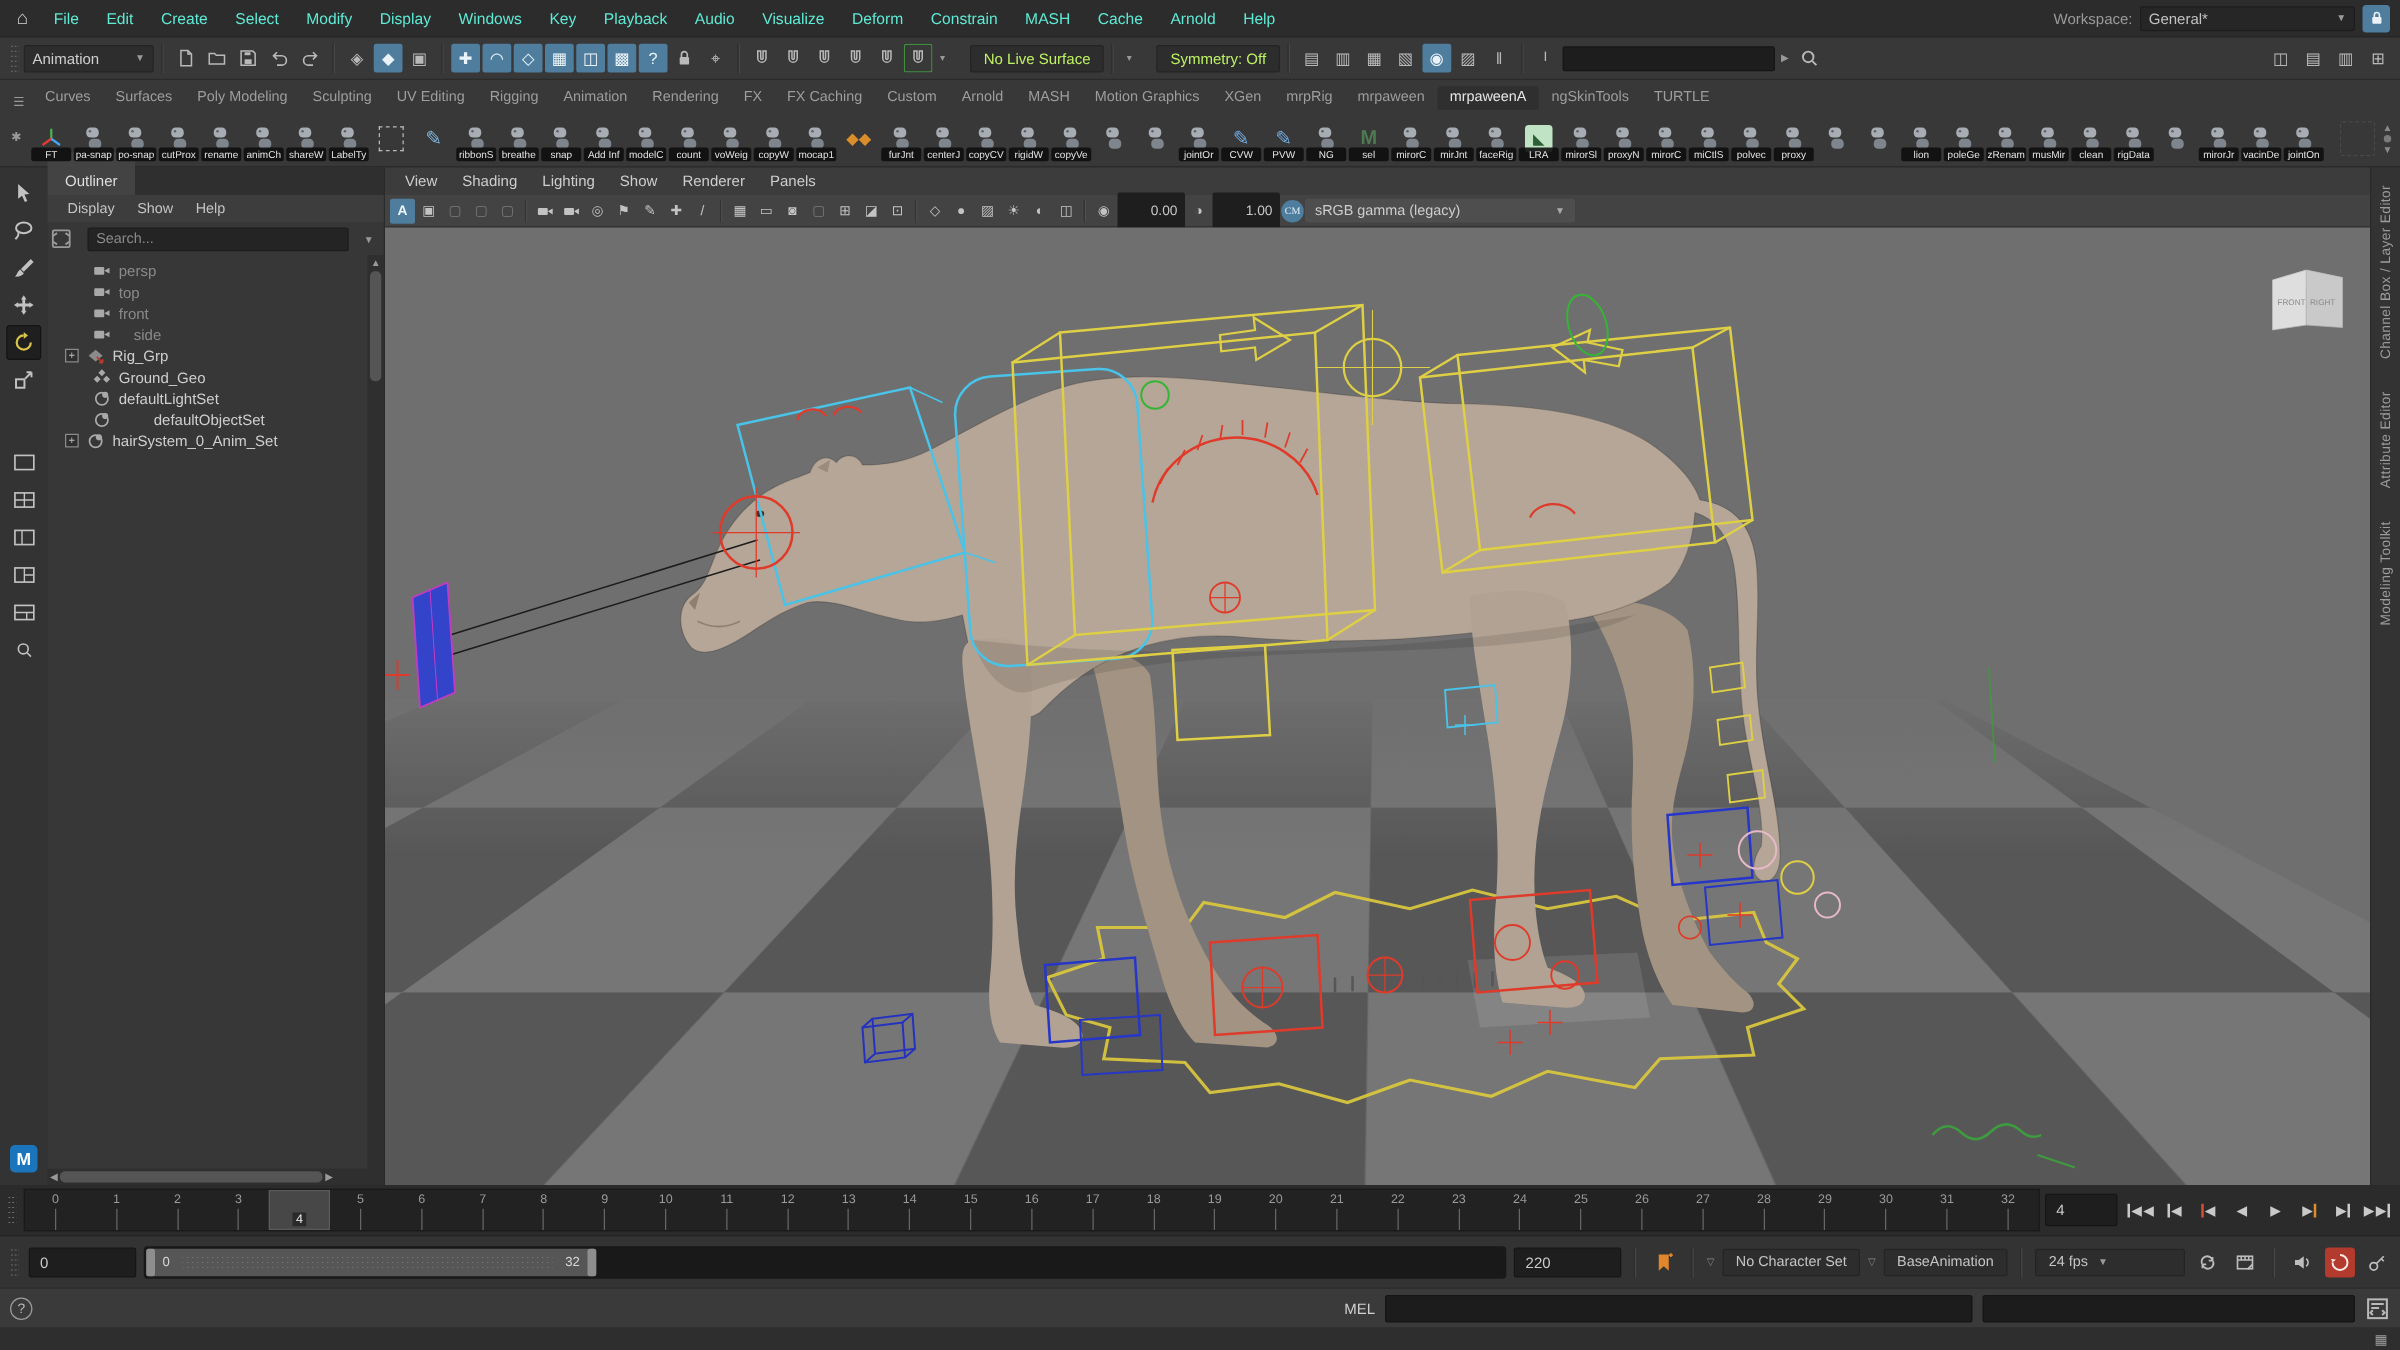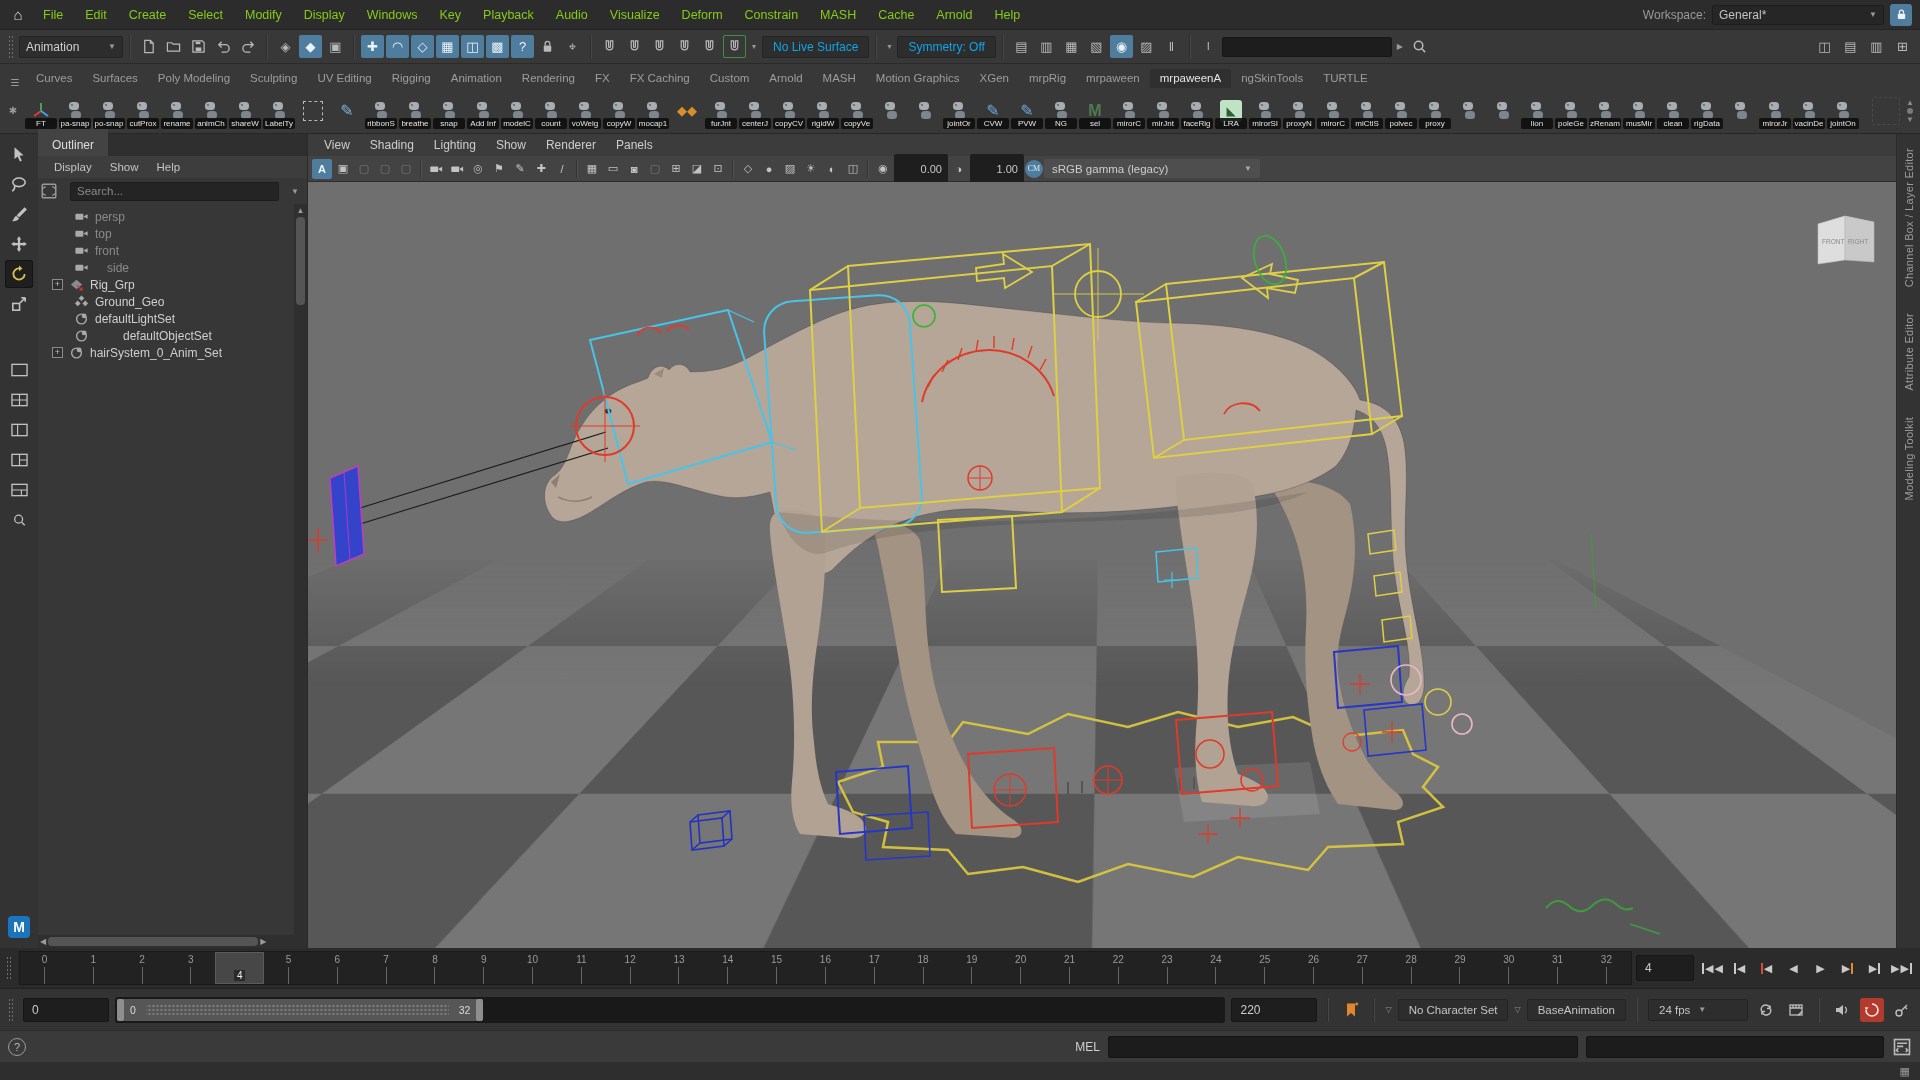--- a/index.html
+++ b/index.html
@@ -4,41 +4,41 @@
 <style>
   * { margin:0; padding:0; box-sizing:border-box; }
   html,body { width:1920px; height:1080px; overflow:hidden; background:#2b2b2b;
     font-family:"Liberation Sans","DejaVu Sans",sans-serif; color:#c8c8c8;
     -webkit-font-smoothing:antialiased; user-select:none; }
   .app { width:1920px; height:1080px; display:flex; flex-direction:column; }
 
   
   .menubar { height:30px; background:#2c2c2c; display:flex; align-items:center; padding:0 8px; flex:none; border-bottom:1px solid #242424;}
   .home { width:20px; height:20px; display:flex; align-items:center; justify-content:center; color:#d8d8d8; font-size:15px; margin-right:4px;}
-  .menu-item { padding:0 11px; font-size:12.5px; color:#84cc16; line-height:30px; cursor:default;}
+  .menu-item { padding:0 11px; font-size:12.5px; color:#5eead4; line-height:30px; cursor:default;}
   .ws-group { margin-left:auto; display:flex; align-items:center; gap:6px;}
   .ws-label { font-size:12px; color:#9a9a9a; }
   .ws-select { width:172px; height:20px; background:#262626; border:1px solid #1d1d1d; border-radius:2px; display:flex; align-items:center; padding:0 6px; font-size:12px; color:#c2c2c2;}
   .ws-select .car { margin-left:auto; font-size:8px; color:#9a9a9a;}
   .ws-lock { width:22px; height:22px; background:#4f7d9e; border-radius:3px; display:flex; align-items:center; justify-content:center;}
   .ws-lock svg { width:13px; height:13px; color:#eaf2f8;}
 
   
   .statusline { height:34px; background:#383838; display:flex; align-items:center; padding:0 6px; gap:2px; flex:none; border-bottom:1px solid #2a2a2a;}
   .dots { width:7px; height:24px; flex:none; margin:0 2px;
     background-image:radial-gradient(#6e6e6e 24%, transparent 26%); background-size:3px 4px;}
   .mode-select { width:104px; height:22px; background:#2d2d2d; border:1px solid #242424; border-radius:2px; display:flex; align-items:center; padding:0 6px; font-size:12px; color:#cfcfcf; flex:none;}
   .mode-select .car { margin-left:auto; font-size:8px; color:#999;}
   .sep { width:2px; height:24px; margin:0 4px; background:#2d2d2d; border-right:1px solid #474747; flex:none;}
   .sicon { width:23px; height:23px; display:flex; align-items:center; justify-content:center; font-size:13px; color:#b9b9b9; border-radius:2px; flex:none; line-height:1;}
   .sicon svg { width:15px; height:15px; }
   .sicon.blue { background:#4f7d9e; color:#eaf3f9; }
   .sicon.green-br { box-shadow:inset 0 0 0 1px #3f8f3f; }
   .sicon.tiny { width:12px; font-size:8px; color:#999;}
-  .field { height:22px; background:#2d2d2d; border:1px solid #242424; border-radius:2px; display:flex; align-items:center; justify-content:center; font-size:12px; color:#0ea5e9; padding:0 10px; flex:none;}
+  .field { height:22px; background:#2d2d2d; border:1px solid #242424; border-radius:2px; display:flex; align-items:center; justify-content:center; font-size:12px; color:#bef264; padding:0 10px; flex:none;margin-left:14px;}
   .sl-input { width:170px; height:20px; background:#1d1d1d; border:1px solid #161616; border-radius:2px; flex:none;}
   .right-toggles { margin-left:auto; display:flex; gap:3px; }
 
   
   .shelf-tabs { height:24px; background:#383838; display:flex; align-items:flex-end; padding:0 4px; flex:none;}
   .shelf-side { width:22px; display:flex; flex-direction:column; align-items:center; justify-content:center; gap:2px; color:#9a9a9a; font-size:10px; flex:none;}
   .stab { padding:3px 10px 4px; font-size:11.5px; color:#9d9d9d; white-space:nowrap; cursor:default;}
   .stab.active { color:#e6e6e6; background:#2f2f2f; border-radius:3px 3px 0 0;}
   .shelf-row { height:46px; background:#383838; display:flex; align-items:center; padding:0 2px; flex:none; border-bottom:1px solid #262626; overflow:hidden;}
   .sbtn { position:relative; width:34px; height:40px; flex:none; display:flex; align-items:center; justify-content:center; }
@@ -1308,21 +1308,21 @@
     <div class="sep"></div>
     <span class="tri-dim">▽</span>
     <div class="rdd">
         <span>No Character Set</span>
       </div>
     <span class="tri-dim">▽</span>
     <div class="rdd">
         <span>BaseAnimation</span>
       </div>
     <div class="sep"></div>
-    <div class="rdd" style="width:100px;justify-content:flex-start;">
+    <div class="rdd" style="width:120px;justify-content:flex-start;">
       <span>24 fps</span>
         <span class="car">▼</span>
     </div>
     <div class="ricon">
       <svg viewBox="0 0 16 16" fill="none" stroke="currentColor" stroke-width="1.5">
           <path d="M3.5,9 A4.5,4.5 0 0 1 12,6"></path>
           <path d="M12.5,7 A4.5,4.5 0 0 1 4,10"></path>
           <path d="M12,3.5 V6.5 H9"></path>
           <path d="M4,12.5 V9.5 H7"></path>
         </svg>

